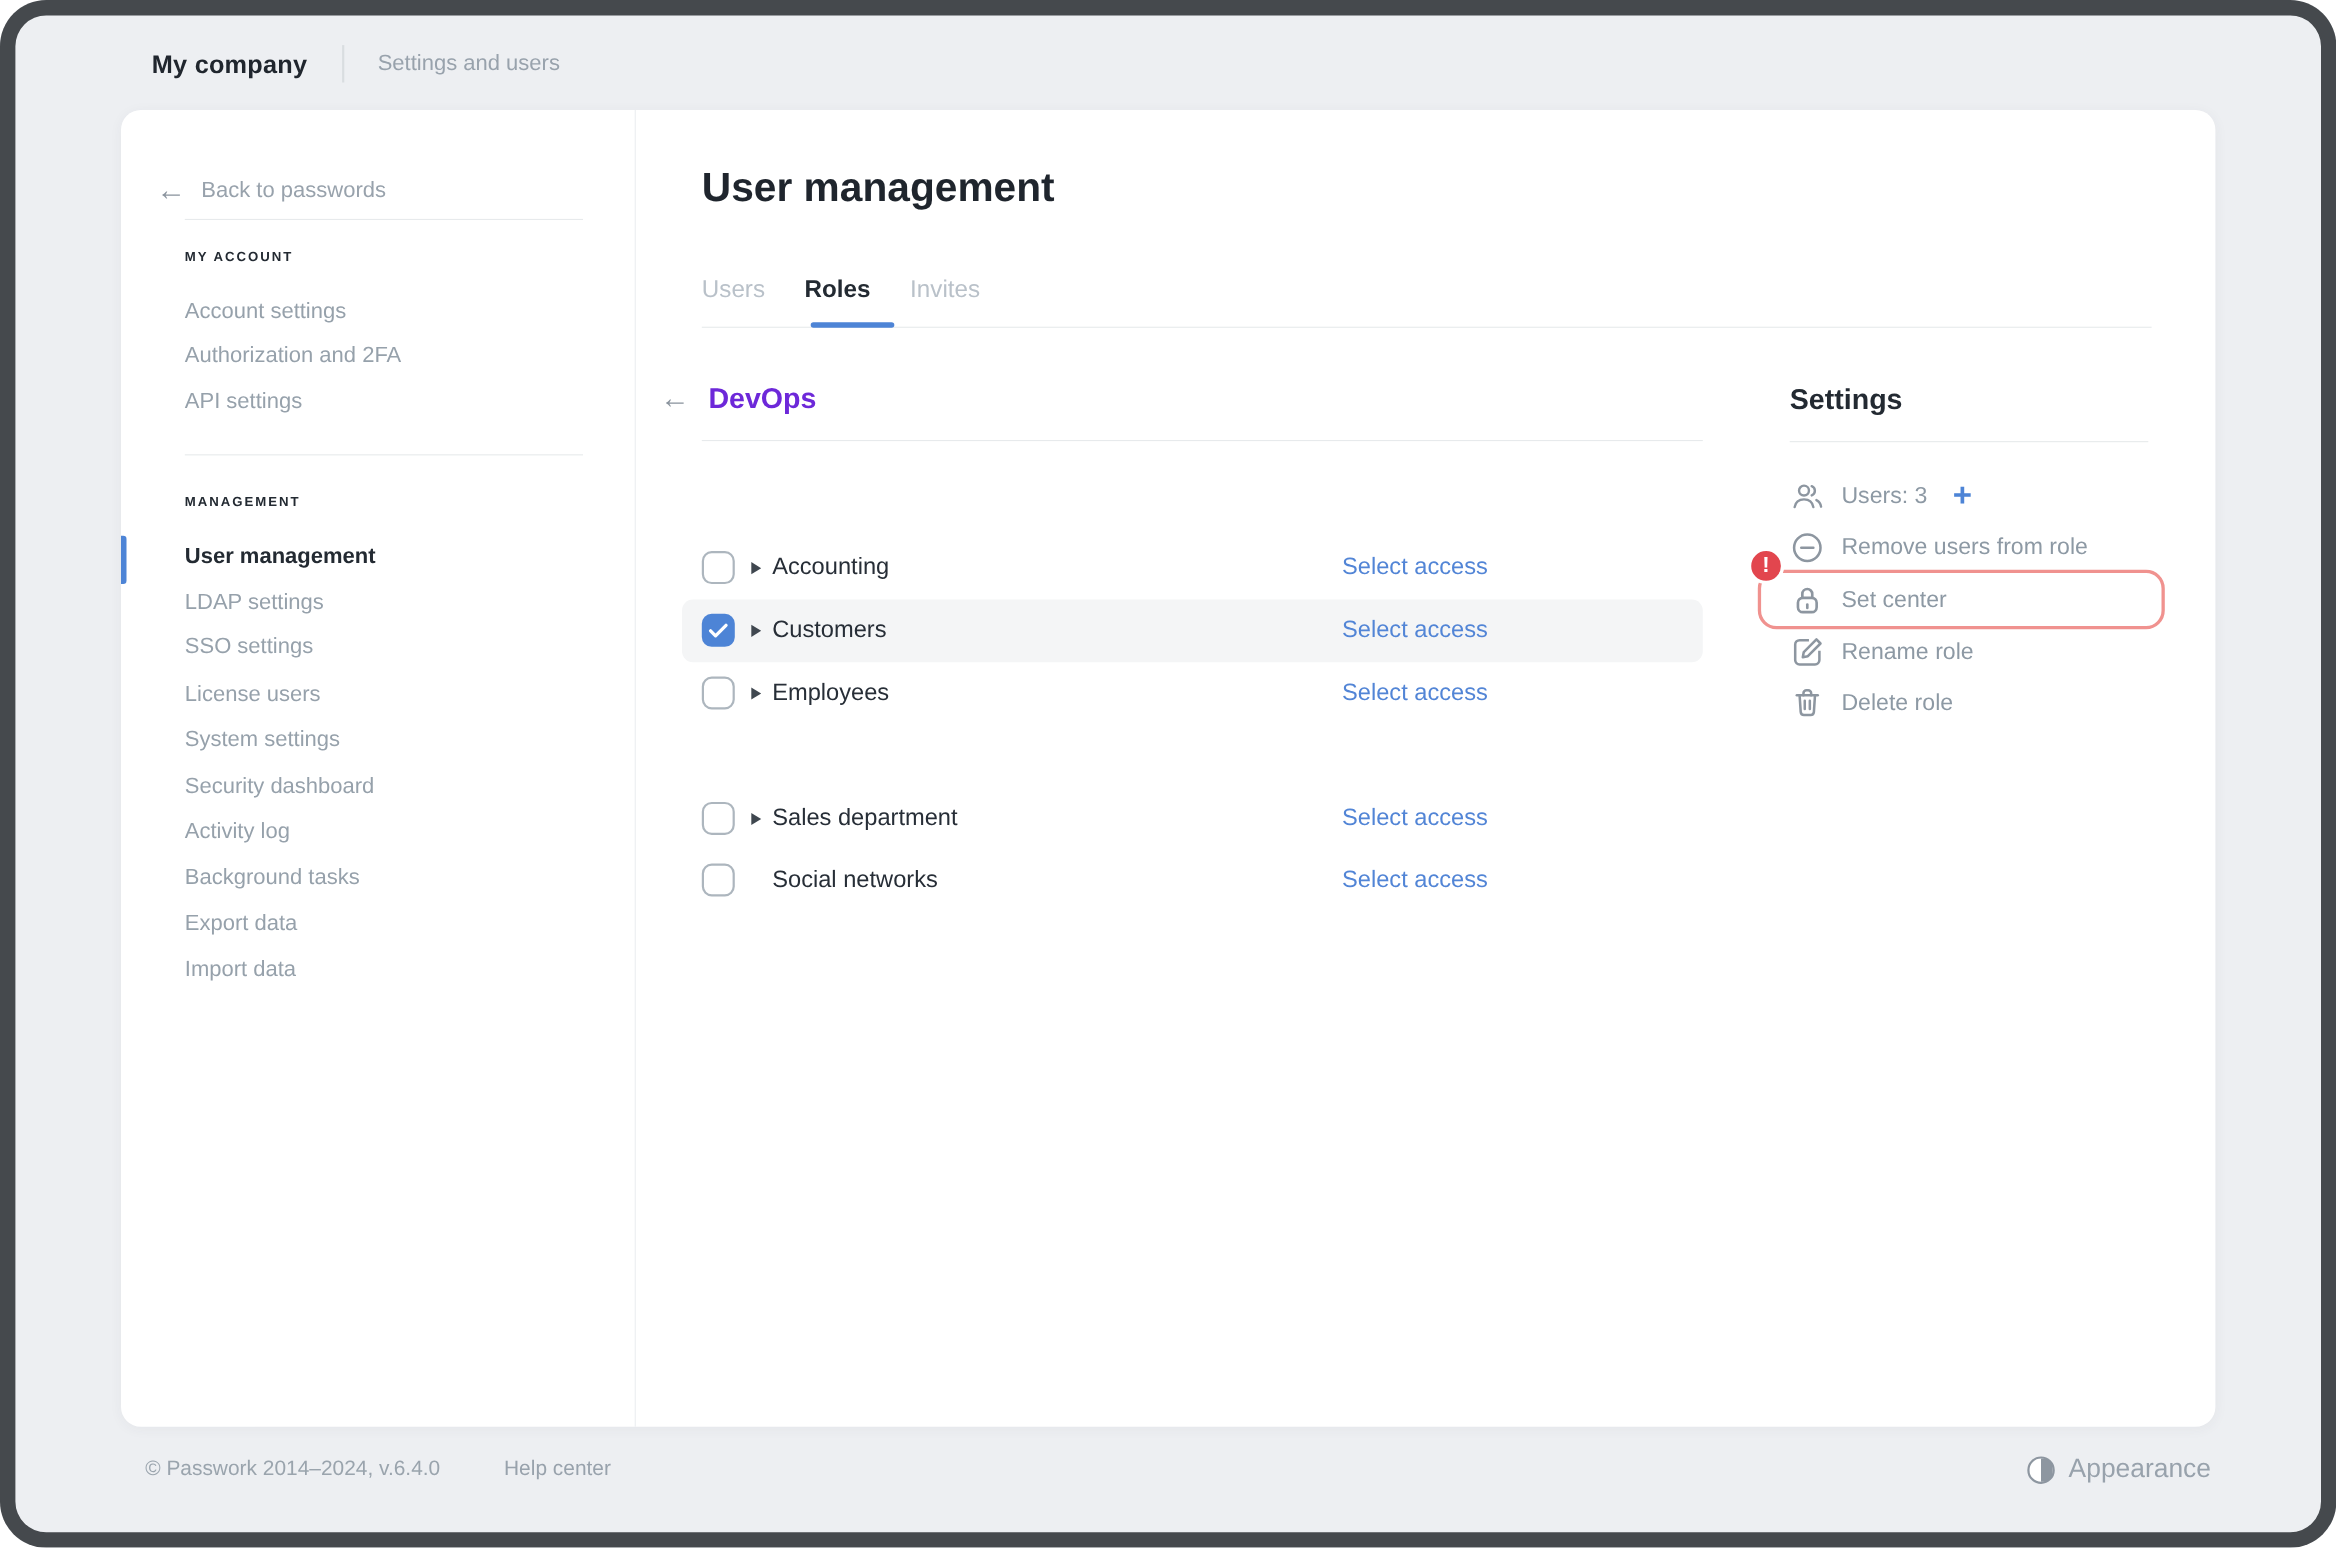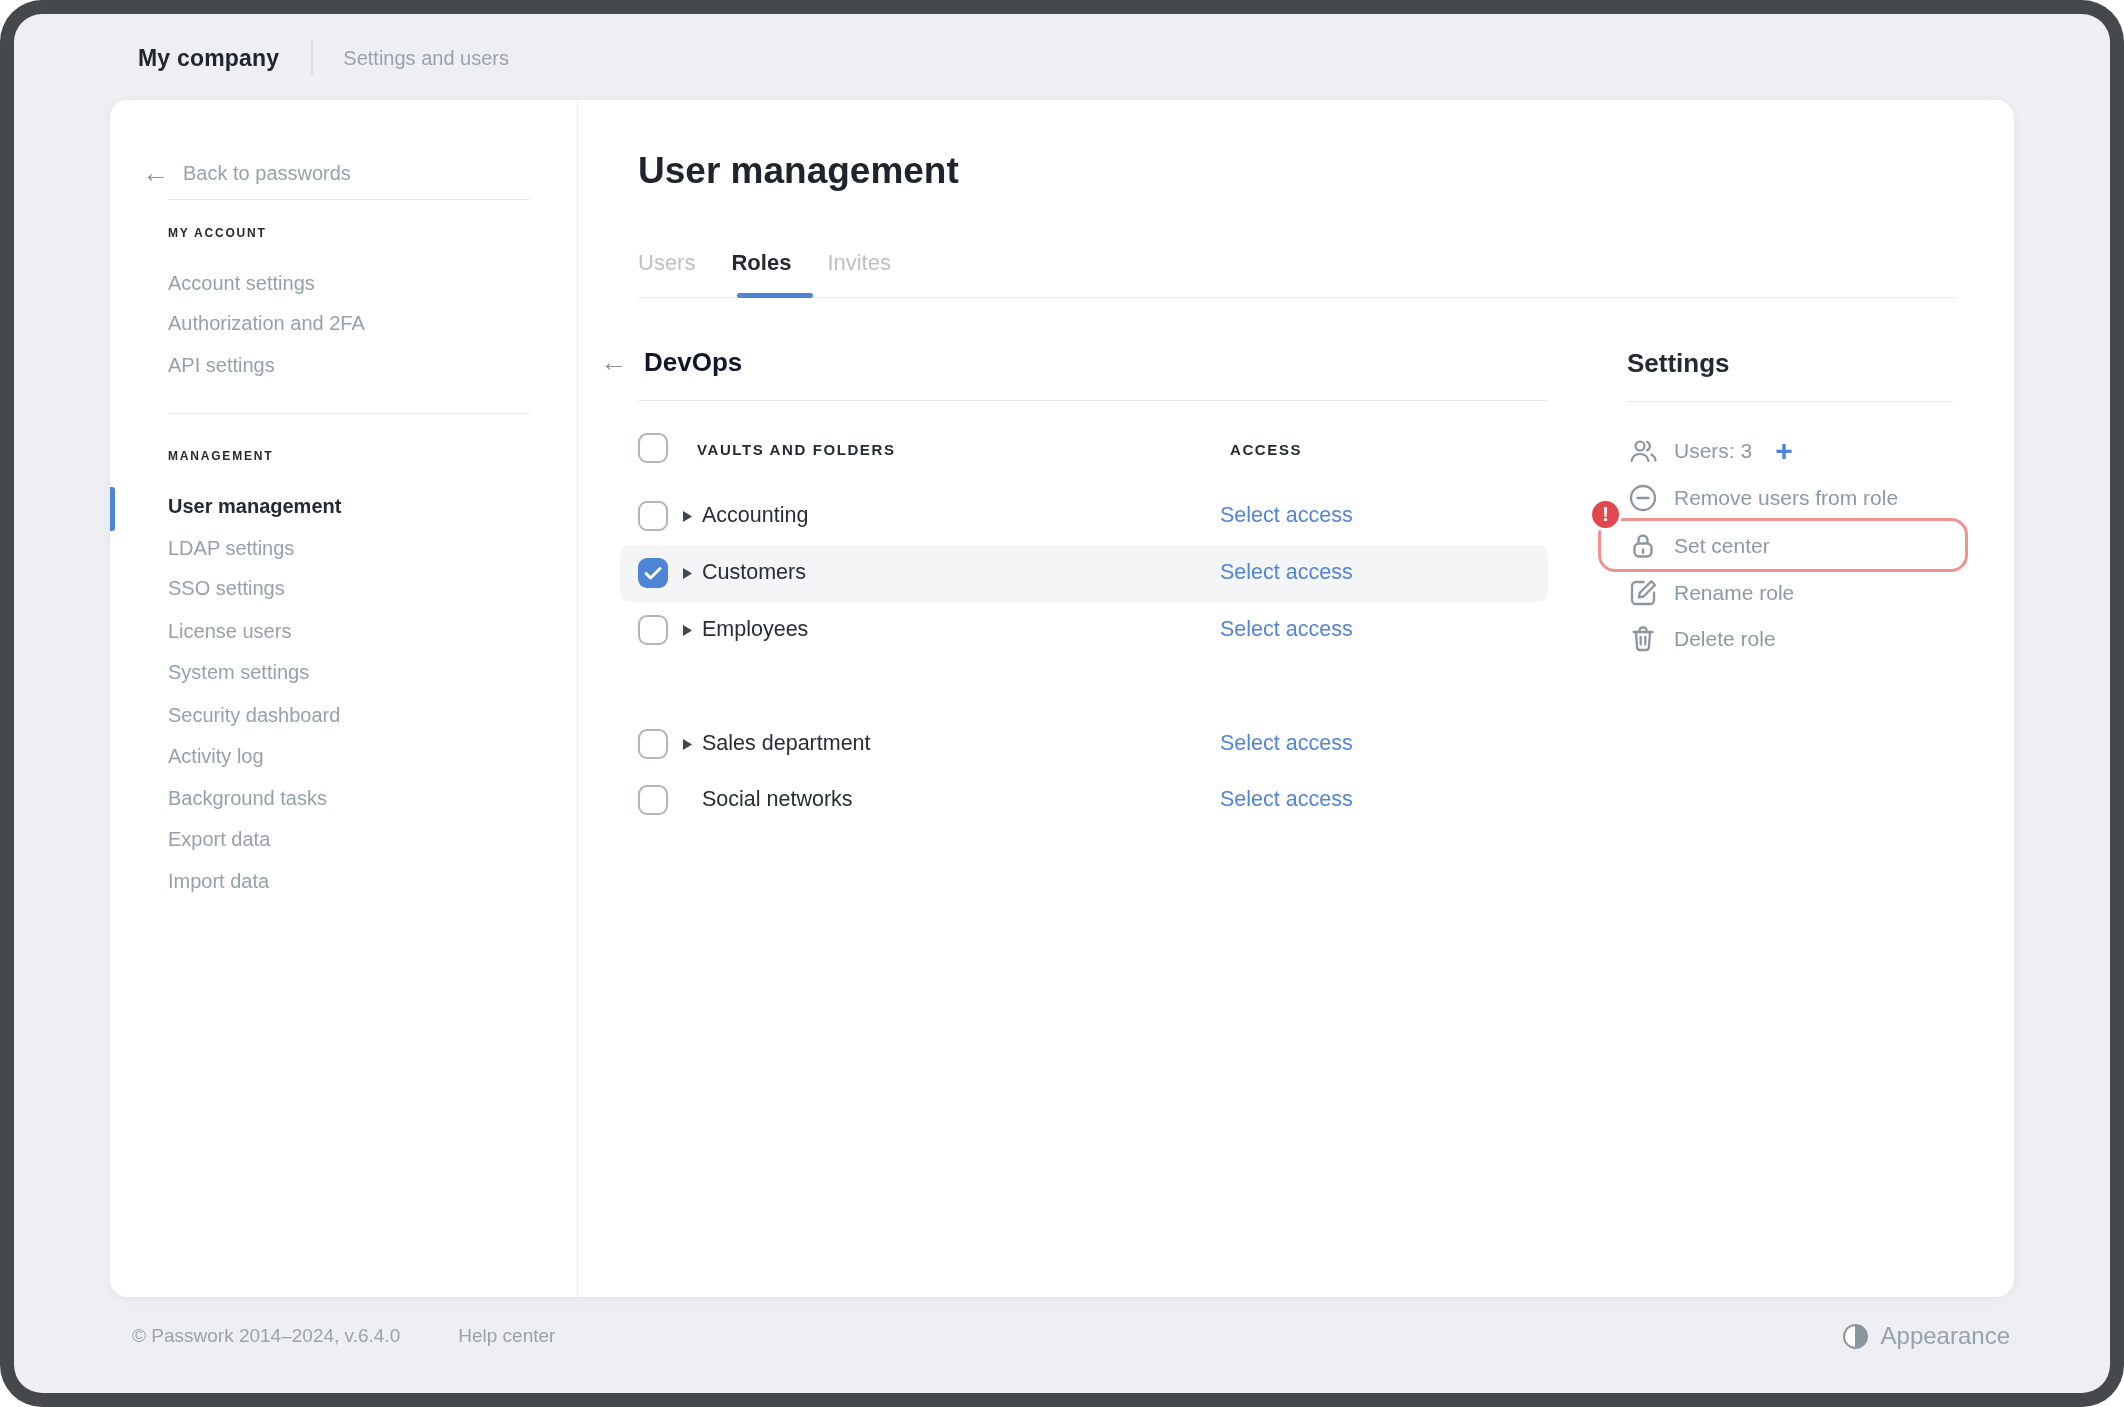--- a/index.html
+++ b/index.html
@@ -43,21 +43,21 @@
   .page-title { position: absolute; left: 528px; top: 50px; font-size: 37px; font-weight: bold; color: #1f252d; }
   .tabs { position: absolute; left: 528px; top: 150px; display: flex; gap: 36px; }
   .tab { font-size: 22px; color: #b9c1c9; cursor: pointer; }
   .tab.active { color: #232a32; font-weight: bold; }
   .tabs-divider { position: absolute; left: 528px; top: 197px; width: 1318px; height: 1px; background: #e7eaec; }
   .tab-underline { position: absolute; left: 627px; top: 193px; width: 76px; height: 5px;
                    background: #4d84d6; border-radius: 3px; }
 
   .role-head { position: absolute; left: 490px; top: 247px; display: flex; align-items: center; gap: 17px; }
   .role-back { font-size: 27px; color: #8b949e; line-height: 1; cursor: pointer; }
-  .role-name { font-size: 26px; font-weight: bold; color: #0f172a; }
+  .role-name { font-size: 26px; font-weight: bold; color: #6d28d9; }
   .role-divider { position: absolute; left: 528px; top: 300px; width: 910px; height: 1px; background: #e7eaec; }
 
   .table-head { position: absolute; left: 510px; top: 320px; width: 928px; height: 57px; }
   .col-vaults { position: absolute; left: 77px; top: 21px; font-size: 15px; font-weight: bold;
                 letter-spacing: 1.6px; color: #232a32; }
   .col-access { position: absolute; left: 610px; top: 21px; font-size: 15px; font-weight: bold;
                 letter-spacing: 1.6px; color: #232a32; }
 
   .vrow { position: absolute; left: 510px; width: 928px; height: 57px; border-radius: 10px; cursor: pointer; }
   .vrow.highlighted { background: #f4f5f6; }
@@ -141,25 +141,20 @@
       </div>
       <div class="tabs-divider"></div>
       <div class="tab-underline"></div>
 
       <div class="role-head">
         <span class="role-back">←</span>
         <span class="role-name">DevOps</span>
       </div>
       <div class="role-divider"></div>
 
-      <div class="table-head">
-        <div class="checkbox"></div>
-        <div class="col-vaults">VAULTS AND FOLDERS</div>
-        <div class="col-access">ACCESS</div>
-      </div>
 
       <div class="vrow" style="top:388px">
         <div class="checkbox"></div>
         <svg class="expander" viewBox="0 0 11 13">
             <path d="M1 1l9 5.5L1 12z" fill="#3f474f"></path>
           </svg>
         <div class="row-label">Accounting</div>
         <div class="access-link">Select access</div>
       </div>
 

